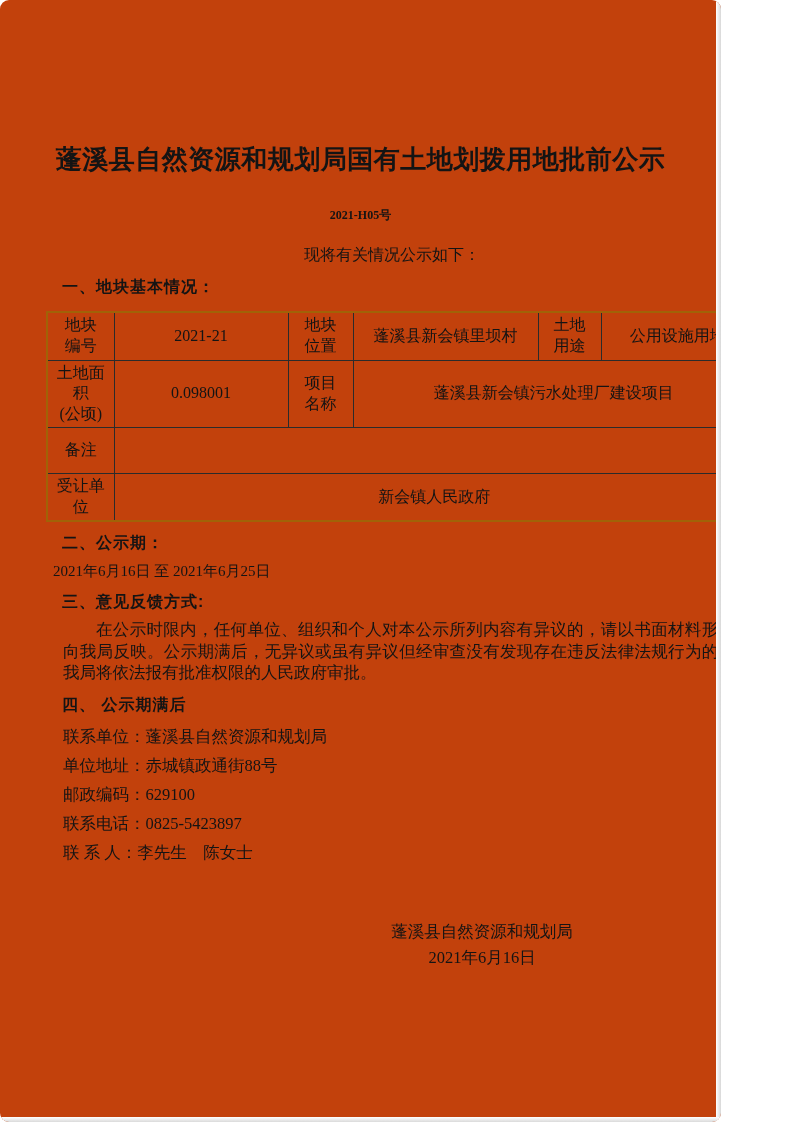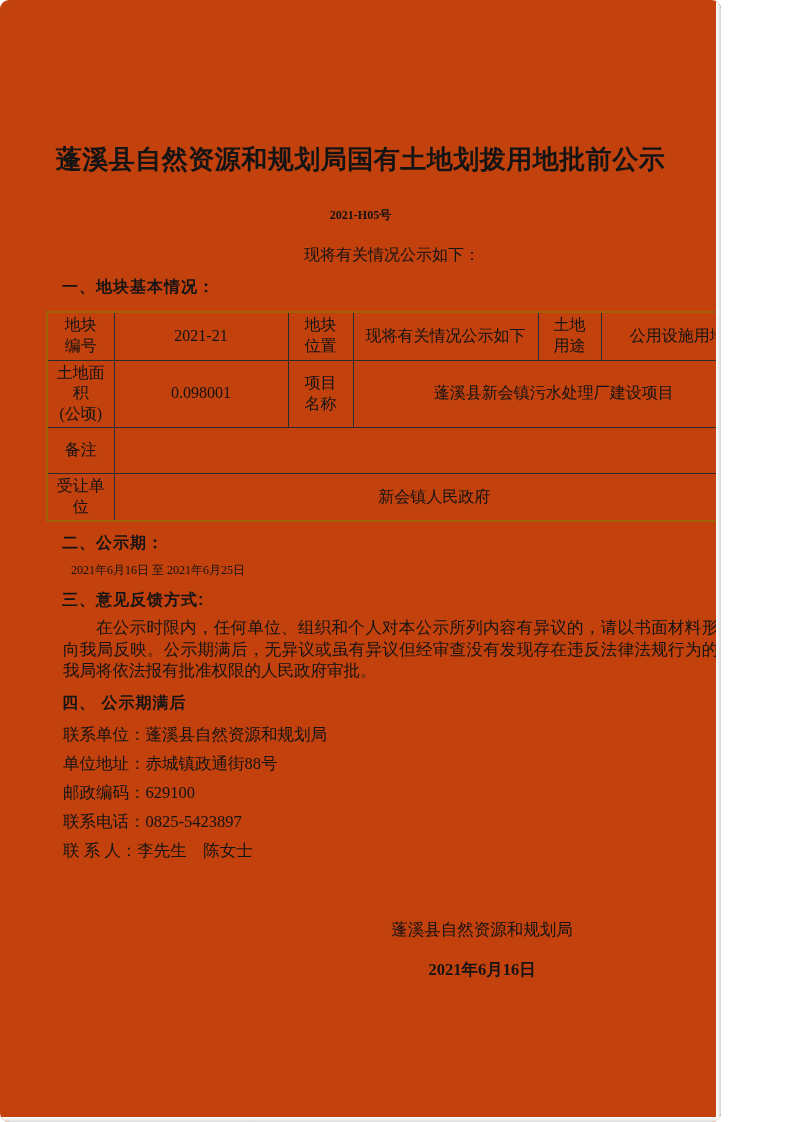--- a/index.html
+++ b/index.html
@@ -62,22 +62,22 @@
     vertical-align: middle;
     font-size: 16px;
     line-height: 1.3;
     padding: 2px 2px;
     height: 48px;
     white-space: pre-line;
     overflow: hidden;
   }
   table.land-table td.remarks-row { height: 46px; }
   .period {
-    margin: 8px 0 0 71px;
-    font-size: 12px;
+    margin: 8px 0 0 53px;
+    font-size: 15px;
   }
   .feedback {
     margin: 6px 0 0 63px;
     width: 672px;
     font-size: 16.5px;
     line-height: 21.5px;
     text-indent: 33px;
     text-align: justify;
   }
   .contact-line {
@@ -85,21 +85,21 @@
     font-size: 16.5px;
     line-height: 17px;
   }
   .contact-line:first-of-type { margin-top: 16px; }
   .footer-block {
     margin: 60px 0 0 390px;
     width: 184px;
     text-align: center;
     font-size: 16.5px;
   }
-  .footer-date { margin-top: 18px; font-weight: bold; }
+  .footer-date { margin-top: 4px; }
 </style>
 </head>
 <body>
 
 <div class="page">
 
   <h1 class="title">蓬溪县自然资源和规划局国有土地划拨用地批前公示</h1>
 
   <div class="docnum">2021-H05号</div>
 
@@ -116,21 +116,21 @@
       <col style="width:63px">
       <col style="width:154px">
     </colgroup>
     <tbody>
       <tr>
         <td>地块
 编号</td>
         <td>2021-21</td>
         <td>地块
 位置</td>
-        <td>现将有关情况公示如下</td>
+        <td>蓬溪县新会镇里坝村</td>
         <td>土地
 用途</td>
         <td>公用设施用地</td>
       </tr>
       <tr>
         <td>土地面积
 (公顷)</td>
         <td>0.098001</td>
         <td>项目
 名称</td>

